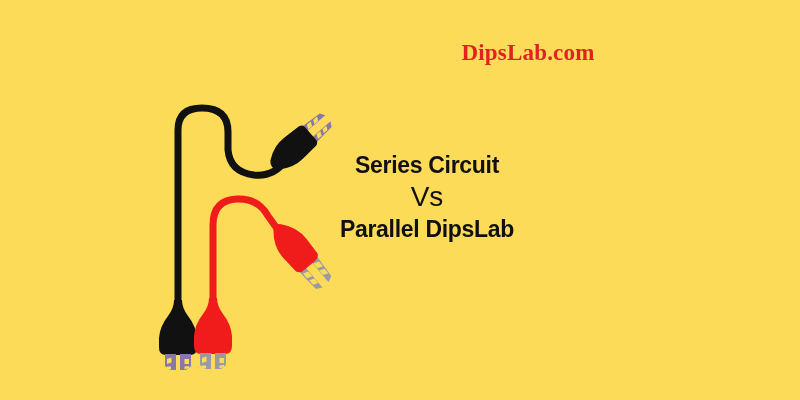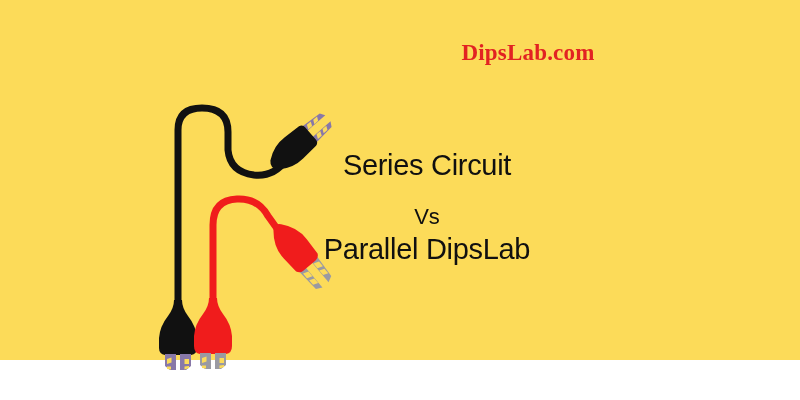--- a/index.html
+++ b/index.html
@@ -9,21 +9,21 @@
   }
   body {
     width: 800px;
     height: 400px;
     overflow: hidden;
     font-family: "Liberation Sans", sans-serif;
   }
   #canvas {
     position: relative;
     width: 800px;
-    height: 360px;
+    height: 400px;
     background: #fcdb59;
   }
   #artwork {
     position: absolute;
     left: 0;
     top: 0;
     width: 800px;
     height: 400px;
   }
   .watermark {
@@ -42,33 +42,32 @@
   }
   .title-block {
     position: absolute;
     left: 277px;
     top: 148px;
     width: 300px;
     text-align: center;
     color: #101010;
   }
   .title-line {
-    font-size: 29px;
-    font-weight: 400;
+    font-size: 23px;
+    font-weight: 700;
     letter-spacing: -0.3px;
     line-height: 34px;
     white-space: nowrap;
   }
   .title-vs {
-    font-size: 22px;
+    font-size: 28px;
     font-weight: 400;
     line-height: 30px;
     letter-spacing: 0px;
     white-space: nowrap;
-    margin-top: 20px;
   }
 </style>
 </head>
 <body>
 
 <div id="canvas">
 
   <svg id="artwork" viewBox="0 0 800 400" xmlns="http://www.w3.org/2000/svg">
 
     <path d="M 178 312

